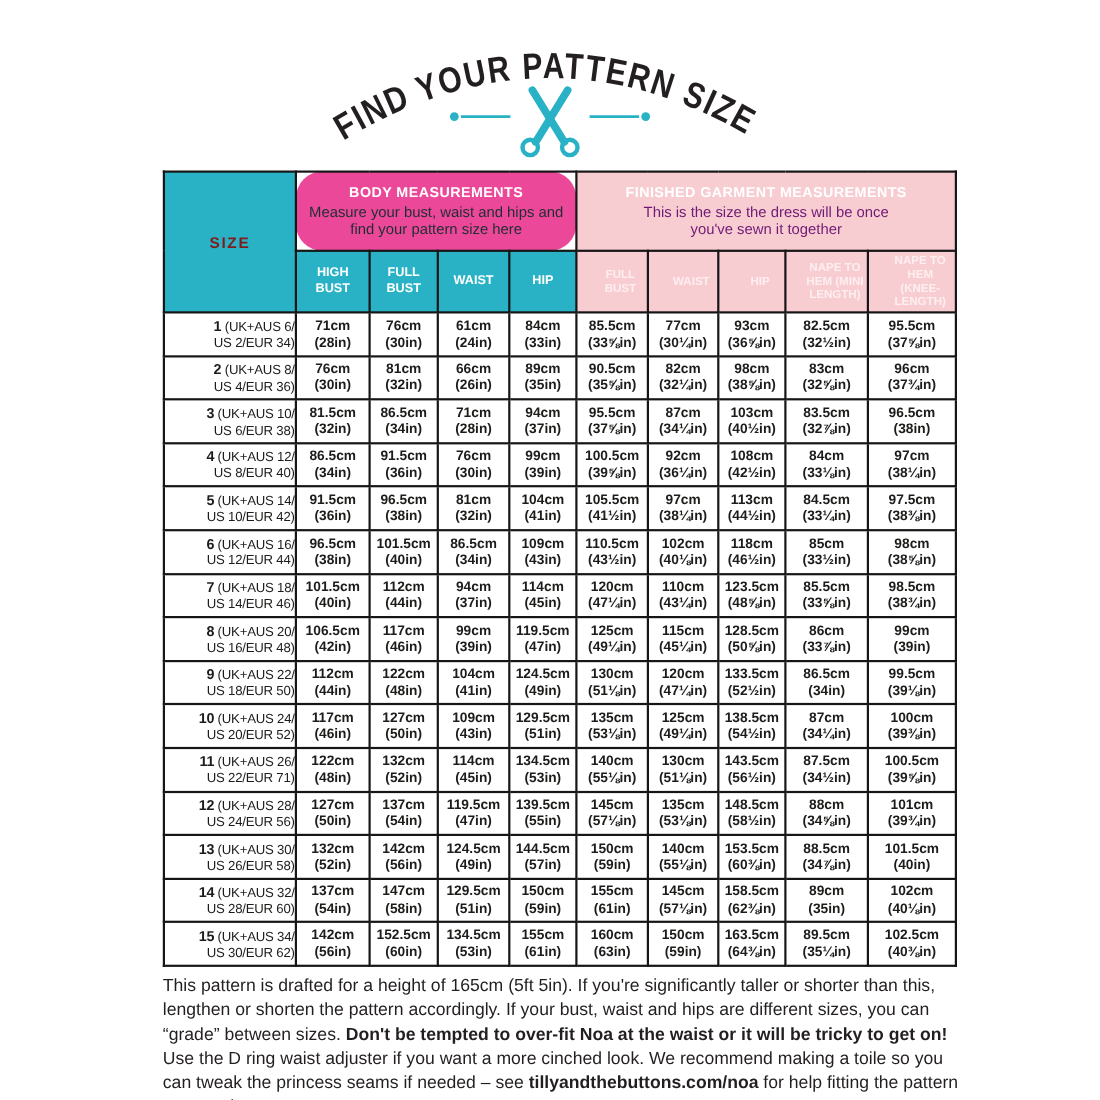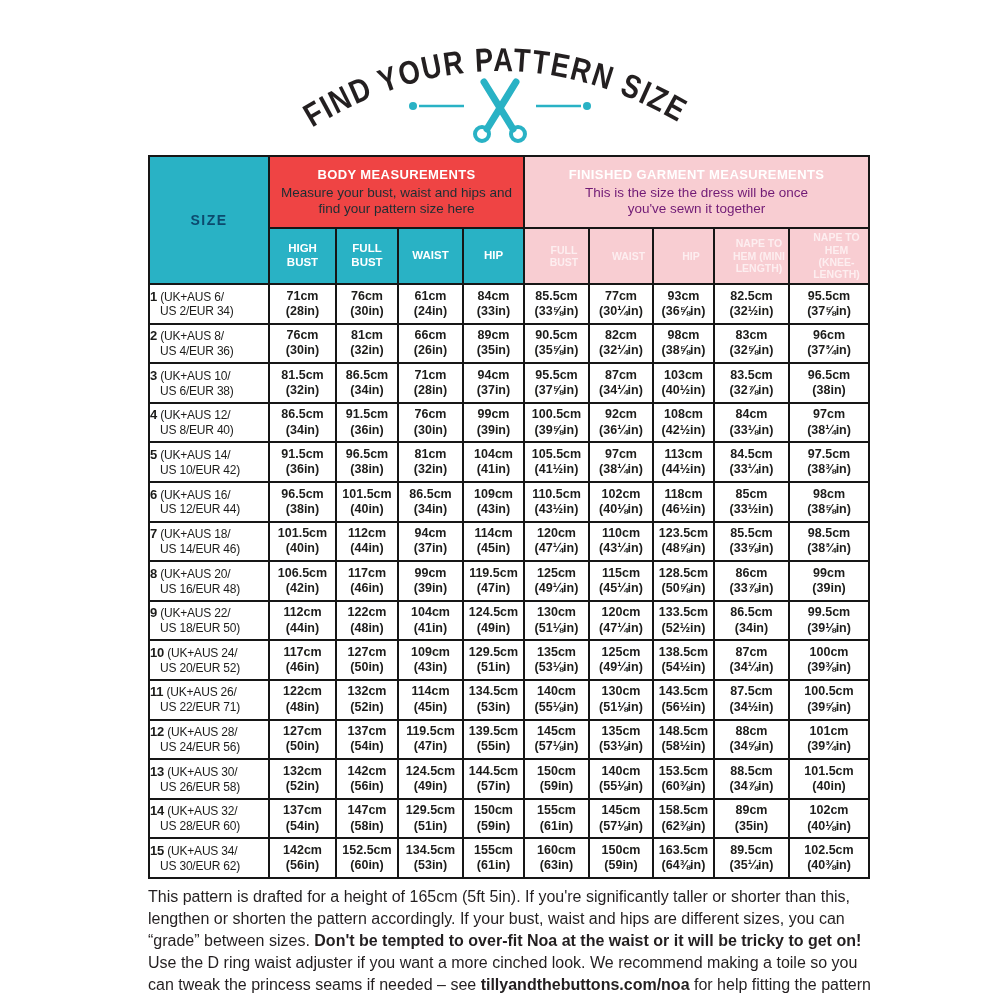--- a/index.html
+++ b/index.html
@@ -15,37 +15,37 @@
   .title-svg { position: absolute; left: 0; top: 8px; width: 1000px; height: 150px; }
 
   
   table.size-table {
     position: absolute; left: 148px; top: 155px; width: 720px; height: 724px;
     border-collapse: collapse; table-layout: fixed;
   }
   table.size-table th, table.size-table td { border: 2px solid #161616; padding: 0; }
 
   th.size-th {
-    background: #29b2c5; color: #0c4a6e; font-size: 14px; font-weight: bold;
+    background: #29b2c5; color: #7f1d1d; font-size: 14px; font-weight: bold;
     letter-spacing: 1.5px; text-align: center; vertical-align: middle;
   }
   th.group-th { height: 72px; vertical-align: middle; text-align: center; padding: 4px 6px; }
-  th.group-th.body { background: #ef4444; }
+  th.group-th.body { background: #ec4899; border-radius: 24px; }
   th.group-th.garment { background: #f8cdd2; }
   .group-title { font-size: 13px; font-weight: bold; color: #ffffff; letter-spacing: .4px; }
   .group-sub { font-size: 13.5px; font-weight: normal; color: #1d2e33; line-height: 1.22; max-width: 248px; margin: 3px auto 0; }
   th.group-th.garment .group-sub { color: #701a75; }
 
   tr.subhead th { height: 56px; font-size: 11.5px; font-weight: bold; line-height: 1.18; text-align: center; vertical-align: middle; padding: 2px 1px; }
   tr.subhead th.body { background: #29b2c5; color: #ffffff; }
   tr.subhead th.garment { background: #f8cdd2; color: #fdeef0; font-size: 10.5px; padding-left: 16px; }
 
   tbody td { background: #fff; text-align: center; vertical-align: middle; font-size: 12.5px; font-weight: bold; line-height: 1.22; color: #1c1c1a; }
   tbody td .in-val { font-weight: bold; }
-  td.size-cell { text-align: left; padding-left: 7px; font-weight: normal; font-size: 12px; letter-spacing: -0.2px; margin-left: 32px; }
+  td.size-cell { text-align: right; padding-left: 7px; font-weight: normal; font-size: 12px; letter-spacing: -0.2px; margin-left: 32px; }
   td.size-cell .num { font-weight: bold; font-size: 13px; }
   td.size-cell .l2 { padding-left: 10px; }
 
   
   .footnote {
     position: absolute; left: 148px; top: 886px; width: 734px;
     font-size: 16px; line-height: 1.38; color: #231f20; margin: 0;
   }
   .footnote .bold { font-weight: bold; }
 </style>

